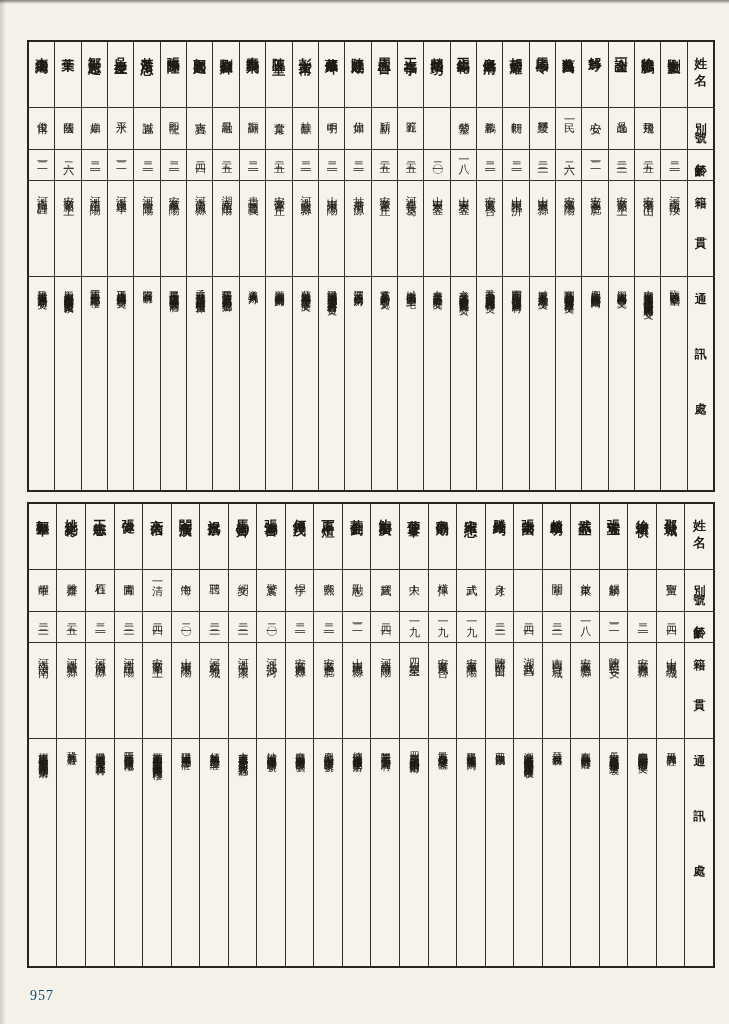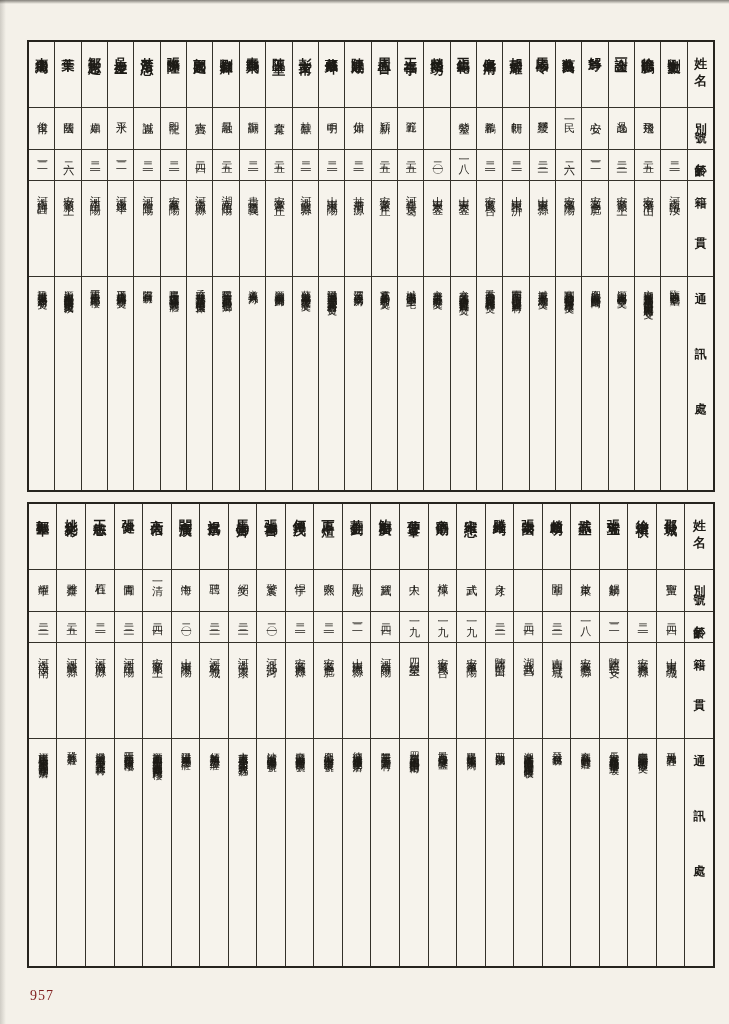--- a/index.html
+++ b/index.html
@@ -68,21 +68,21 @@
   .addr-text{font-size:10px;line-height:12.5px;letter-spacing:1px;}
   
   .h-name{font-size:13px;font-weight:bold;letter-spacing:16px;}
   .h-alias{font-size:12px;font-weight:bold;letter-spacing:8px;}
   .h-age{font-size:12px;font-weight:bold;letter-spacing:2px;}
   .h-native{font-size:12px;font-weight:bold;letter-spacing:40px;}
   .h-addr{font-size:12px;font-weight:bold;letter-spacing:55px;}
   .page-number{
     position:absolute;left:30px;bottom:20px;
     font-family:"Liberation Serif", serif;
-    font-size:14px;color:#7f1d1d;letter-spacing:1px;
+    font-size:14px;color:#0c4a6e;letter-spacing:1px;
   }
 </style>
 </head>
 <body>
 
 <div class="page">
   <div class="content">
 
     <section class="block top">
       <div class="col header-col">

